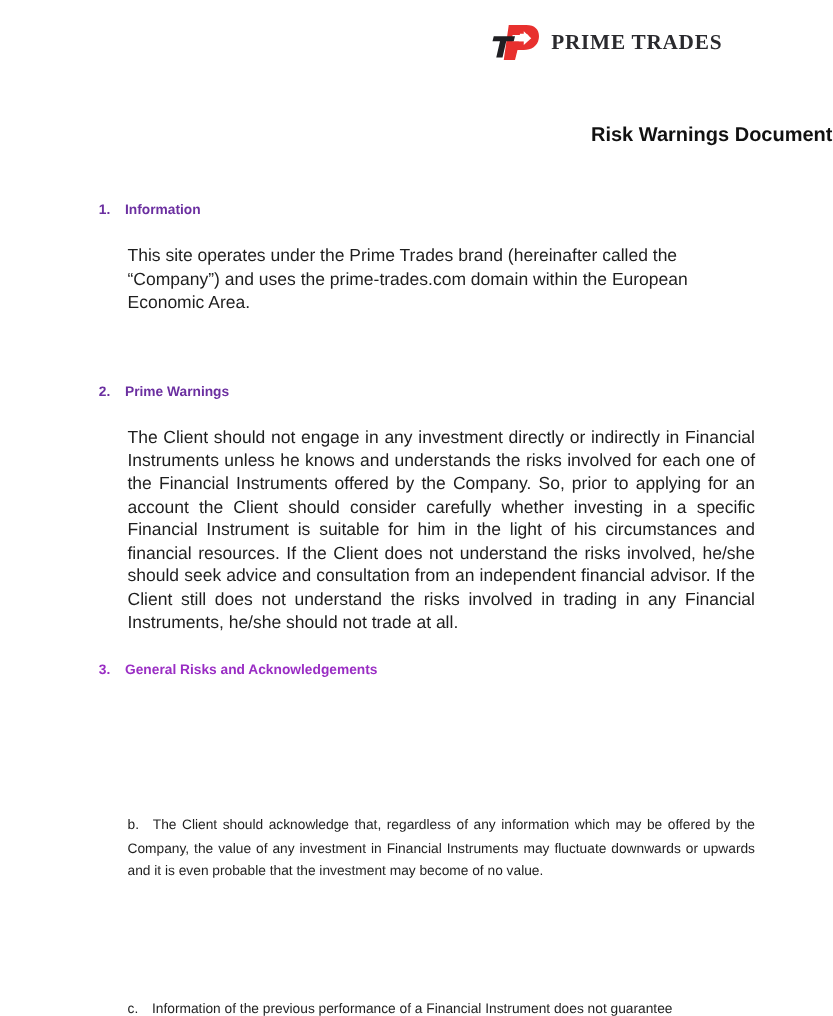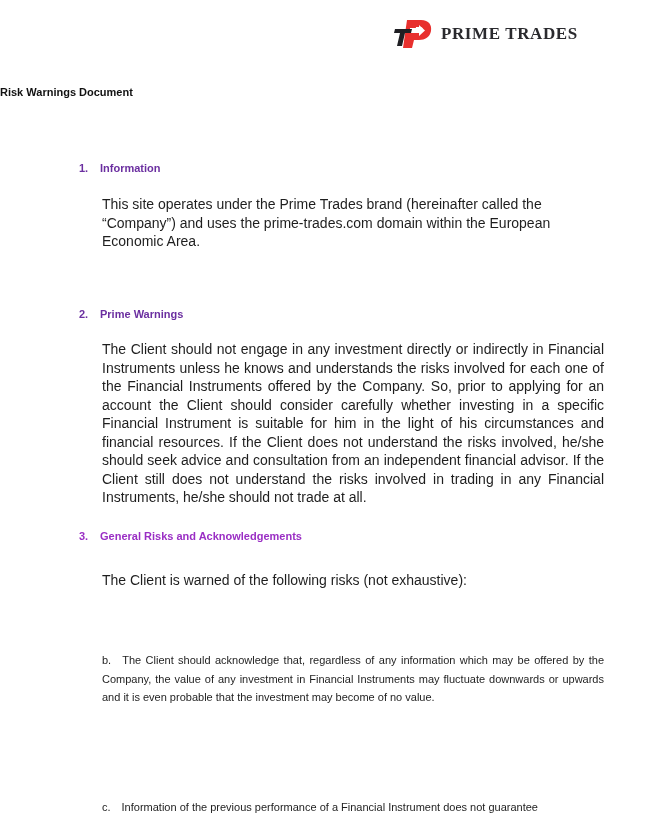--- a/index.html
+++ b/index.html
@@ -40,24 +40,24 @@
       font-family: Liberation Serif, serif;
       font-weight: bold;
       font-size: 17px;
       letter-spacing: 0.6px;
       color: #2a2a2e;
     }
     .doc-title {
       position: absolute;
       left: 0;
       width: 666px;
-      top: 86px;
-      text-align: left;
+      top: 100px;
+      text-align: right;
       font-weight: bold;
-      font-size: 11px;
+      font-size: 16px;
       color: #111;
     }
     .section-heading {
       position: absolute;
       left: 79px;
       font-weight: bold;
       font-size: 11px;
       display: flex;
     }
     .section-heading .num {
@@ -117,21 +117,20 @@
   <div class="section-heading h-purple" style="top:308px;">
     <span class="num">2.</span>
     <span>Prime Warnings</span>
   </div>
   <p class="para justify" style="top:340px;">The Client should not engage in any investment directly or indirectly in Financial Instruments unless he knows and understands the risks involved for each one of the Financial Instruments offered by the Company. So, prior to applying for an account the Client should consider carefully whether investing in a specific Financial Instrument is suitable for him in the light of his circumstances and financial resources. If the Client does not understand the risks involved, he/she should seek advice and consultation from an independent financial advisor. If the Client still does not understand the risks involved in trading in any Financial Instruments, he/she should not trade at all.</p>
 
   <div class="section-heading h-magenta" style="top:530px;">
     <span class="num">3.</span>
     <span>General Risks and Acknowledgements</span>
   </div>
-  <p class="para" style="top:571px;">The Client is warned of the following risks (not exhaustive):</p>
 
 
   <p class="item wide-marker" style="top:651px;">
     <span class="marker">b.</span><span>The Client should acknowledge that, regardless of any information which may be offered by the Company, the value of any investment in Financial Instruments may fluctuate downwards or upwards and it is even probable that the investment may become of no value.</span>
   </p>
 
 
   <p class="item wide-marker" style="top:798px;">
     <span class="marker">c.</span><span>Information of the previous performance of a Financial Instrument does not guarantee</span>
   </p>

